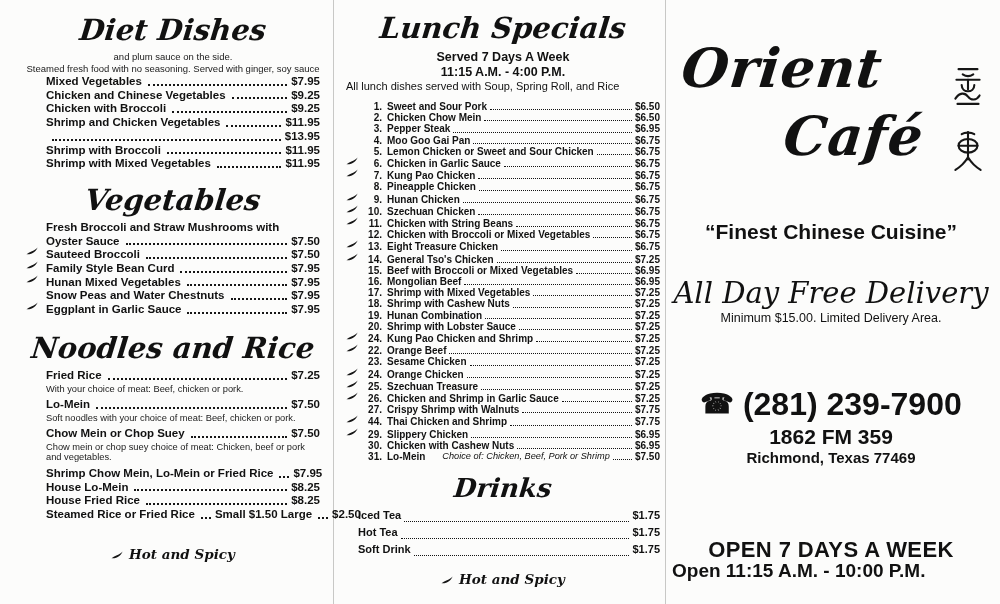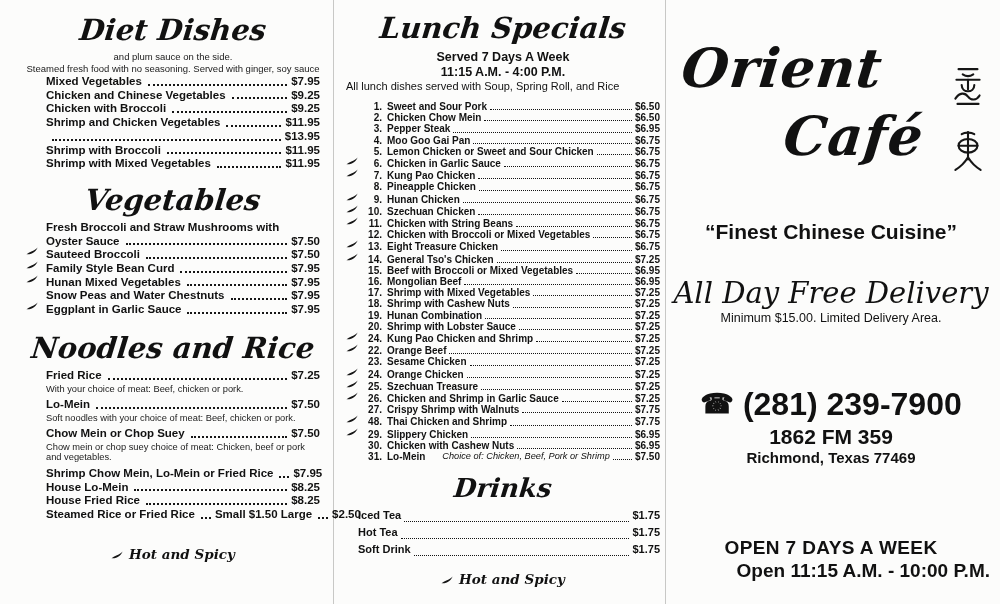--- a/index.html
+++ b/index.html
@@ -50,22 +50,22 @@
   .logo-orient{position:absolute;left:10px;top:26px;font-size:54px;letter-spacing:1px;}
   .logo-cafe{position:absolute;left:112px;top:94px;font-size:54px;letter-spacing:1px;}
   .seal{position:absolute;right:4px;top:56px;display:flex;flex-direction:column;gap:24px;align-items:center;}
   .tagline{position:absolute;top:210px;width:100%;text-align:center;font-size:21px;font-weight:700;}
   .delivery{position:absolute;top:266px;width:100%;text-align:center;font-family:"DejaVu Serif",serif;font-style:italic;font-weight:400;font-size:29px;}
   .delnote{position:absolute;top:301px;width:100%;text-align:center;font-size:12.5px;}
   .phone{position:absolute;top:376px;width:100%;display:flex;justify-content:center;align-items:center;gap:9px;font-size:32px;font-weight:700;}
   .ph-icon{font-size:27px;line-height:1;}
   .addr1{position:absolute;top:415px;width:100%;text-align:center;font-size:21px;font-weight:700;}
   .addr2{position:absolute;top:439px;width:100%;text-align:center;font-size:15px;font-weight:700;}
-  .open1{position:absolute;top:527px;width:100%;text-align:center;font-size:19px;font-weight:700;letter-spacing:0.4px;}
-  .open2{position:absolute;top:550px;width:100%;text-align:right;font-size:19px;font-weight:700;}
+  .open1{position:absolute;top:527px;width:100%;text-align:center;font-size:22px;font-weight:700;letter-spacing:0.4px;}
+  .open2{position:absolute;top:550px;width:100%;text-align:left;font-size:19px;font-weight:700;}
 </style>
 </head>
 <body>
 
 <div class="fold l"></div>
 <div class="fold r"></div>
 
 <div class="col-left">
   <div class="section">
     <div class="sec-title script">Diet Dishes</div>
@@ -428,21 +428,21 @@
         <span class="pslot"></span>
         <span class="num">27.</span>
         <span class="iname2">Crispy Shrimp with Walnuts</span>
         <span class="dots2"></span>
         <span class="price2">$7.75</span>
       </div>
       <div class="nrow">
         <span class="pslot"><svg width="12" height="8" viewBox="0 0 14 9" aria-hidden="true">
             <path d="M0.6 8.2 C3.5 8.6 7.2 7.6 9.6 5.6 C11.6 4 13 1.9 13.5 0.3 C11.8 2.3 9.2 3.9 6.2 5.2 C4.2 6.1 2.2 7.2 0.6 8.2 Z" fill="#161616"></path>
           </svg></span>
-        <span class="num">48.</span>
+        <span class="num">44.</span>
         <span class="iname2">Thai Chicken and Shrimp</span>
         <span class="dots2"></span>
         <span class="price2">$7.75</span>
       </div>
       <div class="nrow">
         <span class="pslot"><svg width="12" height="8" viewBox="0 0 14 9" aria-hidden="true">
             <path d="M0.6 8.2 C3.5 8.6 7.2 7.6 9.6 5.6 C11.6 4 13 1.9 13.5 0.3 C11.8 2.3 9.2 3.9 6.2 5.2 C4.2 6.1 2.2 7.2 0.6 8.2 Z" fill="#161616"></path>
           </svg></span>
         <span class="num">29.</span>
         <span class="iname2">Slippery Chicken</span>

